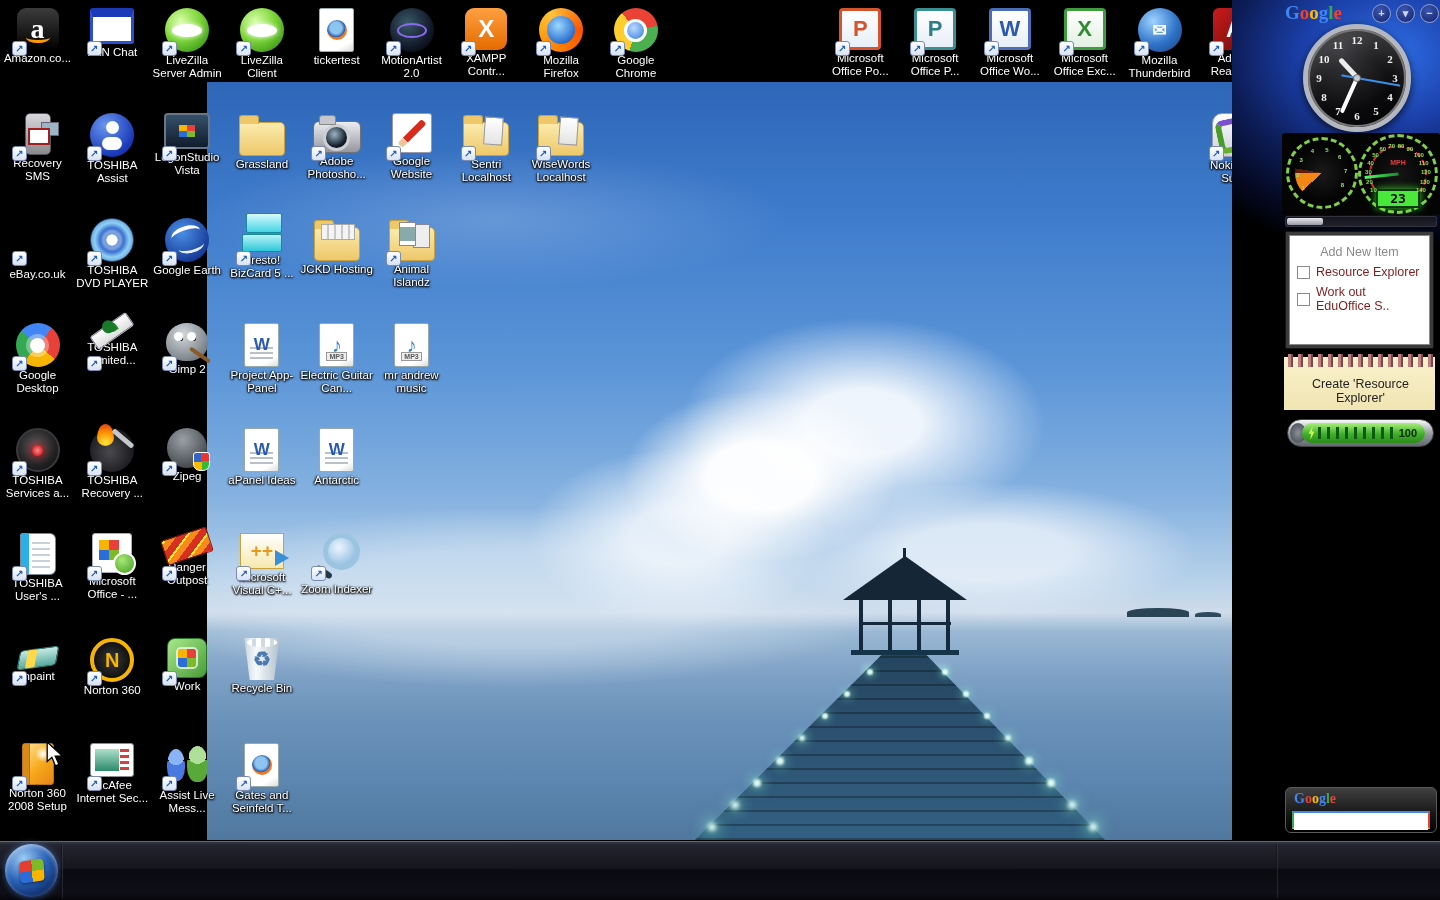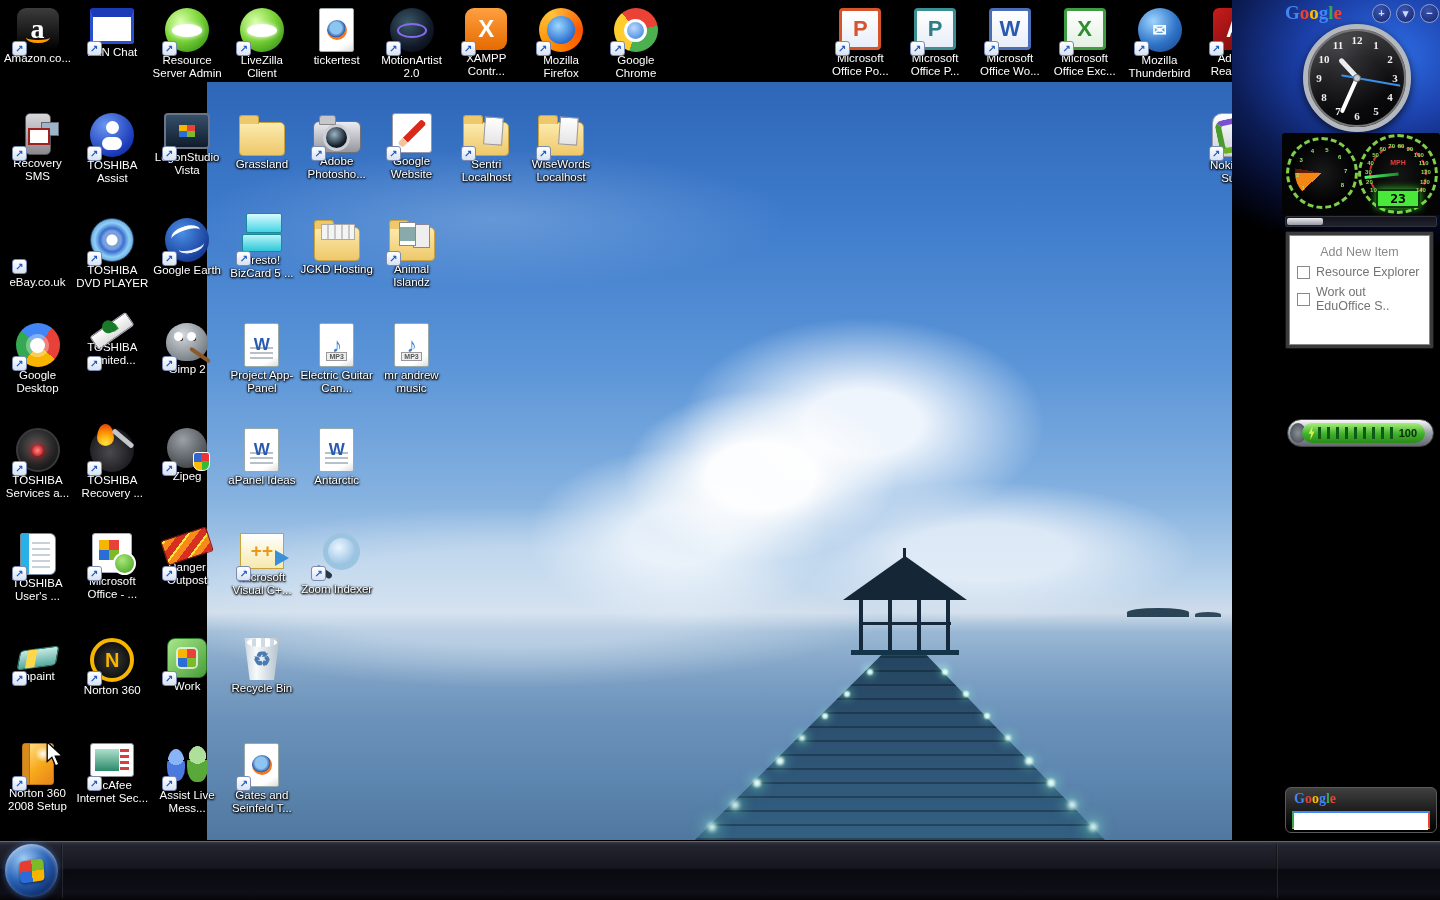--- a/index.html
+++ b/index.html
@@ -202,21 +202,21 @@
   .mph{position:absolute;left:50%;top:22px;transform:translateX(-50%);font:bold 7px "Liberation Sans",sans-serif;color:#e04040}
   .needle{position:absolute;left:50%;bottom:50%;width:3px;height:34px;margin-left:-1.5px;background:linear-gradient(#4aff6a,#1a8a2a);transform-origin:50% 100%;transform:rotate(-96deg)}
   .digital{position:absolute;left:50%;bottom:3px;transform:translateX(-50%);width:44px;height:19px;background:#4ae83a;border:2px solid #0a3a0a;
     font:bold 13px/15px "DejaVu Sans Mono",monospace;color:#000;text-align:center;box-shadow:0 0 8px rgba(80,255,60,.8)}
   .gscroll{position:absolute;left:53px;top:216px;width:152px;height:11px;background:linear-gradient(#14141e,#23232e);border:1px solid #34343e;border-radius:2px}
   .gthumb{position:absolute;left:1px;top:1px;width:36px;height:7px;background:linear-gradient(#e8e8ee,#9a9aa6);border-radius:2px}
   
   .todo{position:absolute;left:53px;top:231px;width:149px;height:118px;background:#3b3b3b;border:1px solid #141414;border-radius:2px;padding:3px;box-shadow:0 3px 8px rgba(0,0,0,.7)}
   .todo-inner{width:100%;height:100%;background:#fff;border:1px solid #888}
   .todo-title{margin:9px 0 4px;text-align:center;font-size:12.5px;color:#8a8a8a}
-  .todo-item{display:flex;align-items:center;gap:6px;margin:6px 7px;font-size:12.5px;color:#737373}
+  .todo-item{display:flex;align-items:center;gap:6px;margin:6px 7px;font-size:12.5px;color:#7f1d1d}
   .cbx{width:13px;height:13px;border:1px solid #8a8a8a;background:#fff;flex:0 0 13px}
   
   .note{position:absolute;left:52px;top:357px;width:151px;height:53px;background:linear-gradient(#faf2cc,#f0e4b2);box-shadow:0 3px 7px rgba(0,0,0,.7)}
   .note::before{content:"";position:absolute;top:-3px;left:2px;right:2px;height:13px;
     background:repeating-linear-gradient(90deg,transparent 0 2px,#c08080 2px 5px,#7a4848 5px 7px,transparent 7px 10px)}
   .note-text{position:absolute;left:4px;right:2px;top:20px;font-size:12.5px;color:#222;text-align:center}
   
   .battery{position:absolute;left:55px;top:419px;width:147px;height:28px;border-radius:14px;border:1px solid #444;
     background:linear-gradient(#fafafa,#9aa0a8 50%,#62686e);box-shadow:0 2px 6px rgba(0,0,0,.7)}
   .batt-cap{position:absolute;left:2px;top:3px;width:16px;height:20px;border-radius:50%;background:radial-gradient(#8a9098,#3a4046)}
@@ -345,21 +345,21 @@
         </span>
         <span class="sc">↗</span>
         <span class="dlbl">LAN Chat</span>
       </div>
 
       <div class="dicon" style="left: 150.6px; top: 6px;">
         <span class="ig livezilla">
           <i class="gly"></i>
         </span>
         <span class="sc">↗</span>
-        <span class="dlbl">Resource Server Admin</span>
+        <span class="dlbl">LiveZilla Server Admin</span>
       </div>
 
       <div class="dicon" style="left: 225.4px; top: 6px;">
         <span class="ig livezilla">
           <i class="gly"></i>
         </span>
         <span class="sc">↗</span>
         <span class="dlbl">LiveZilla Client</span>
       </div>
 
@@ -517,21 +517,21 @@
 
 
       <div class="dicon" style="left: 1197.8px; top: 111px;">
         <span class="ig nokia">
           <i class="gly"></i>
         </span>
         <span class="sc">↗</span>
         <span class="dlbl">Nokia PC Suite</span>
       </div>
 
-      <div class="dicon" style="left: 1px; top: 224px;">
+      <div class="dicon" style="left: 1px; top: 216px;">
         <span class="ig ebay">
           <i class="gly">ebay</i>
         </span>
         <span class="sc">↗</span>
         <span class="dlbl">eBay.co.uk</span>
       </div>
 
       <div class="dicon" style="left: 75.8px; top: 216px;">
         <span class="ig dvd">
           <i class="gly"></i>
@@ -847,20 +847,23 @@
             </div>
 
             <div class="todo-item">
               <span class="cbx"></span>
               <span>Work out EduOffice S..</span>
             </div>
           </div>
       </div>
     </div>
 
+    <div class="note">
+      <div class="note-text">Create 'Resource Explorer'</div>
+    </div>
 
     <div class="battery">
       <span class="batt-cap"></span>
       <div class="batt-fill">
         <span class="batt-bolt"></span>
         <span class="batt-bars"></span>
         <span class="batt-val">100</span>
       </div>
     </div>
 

